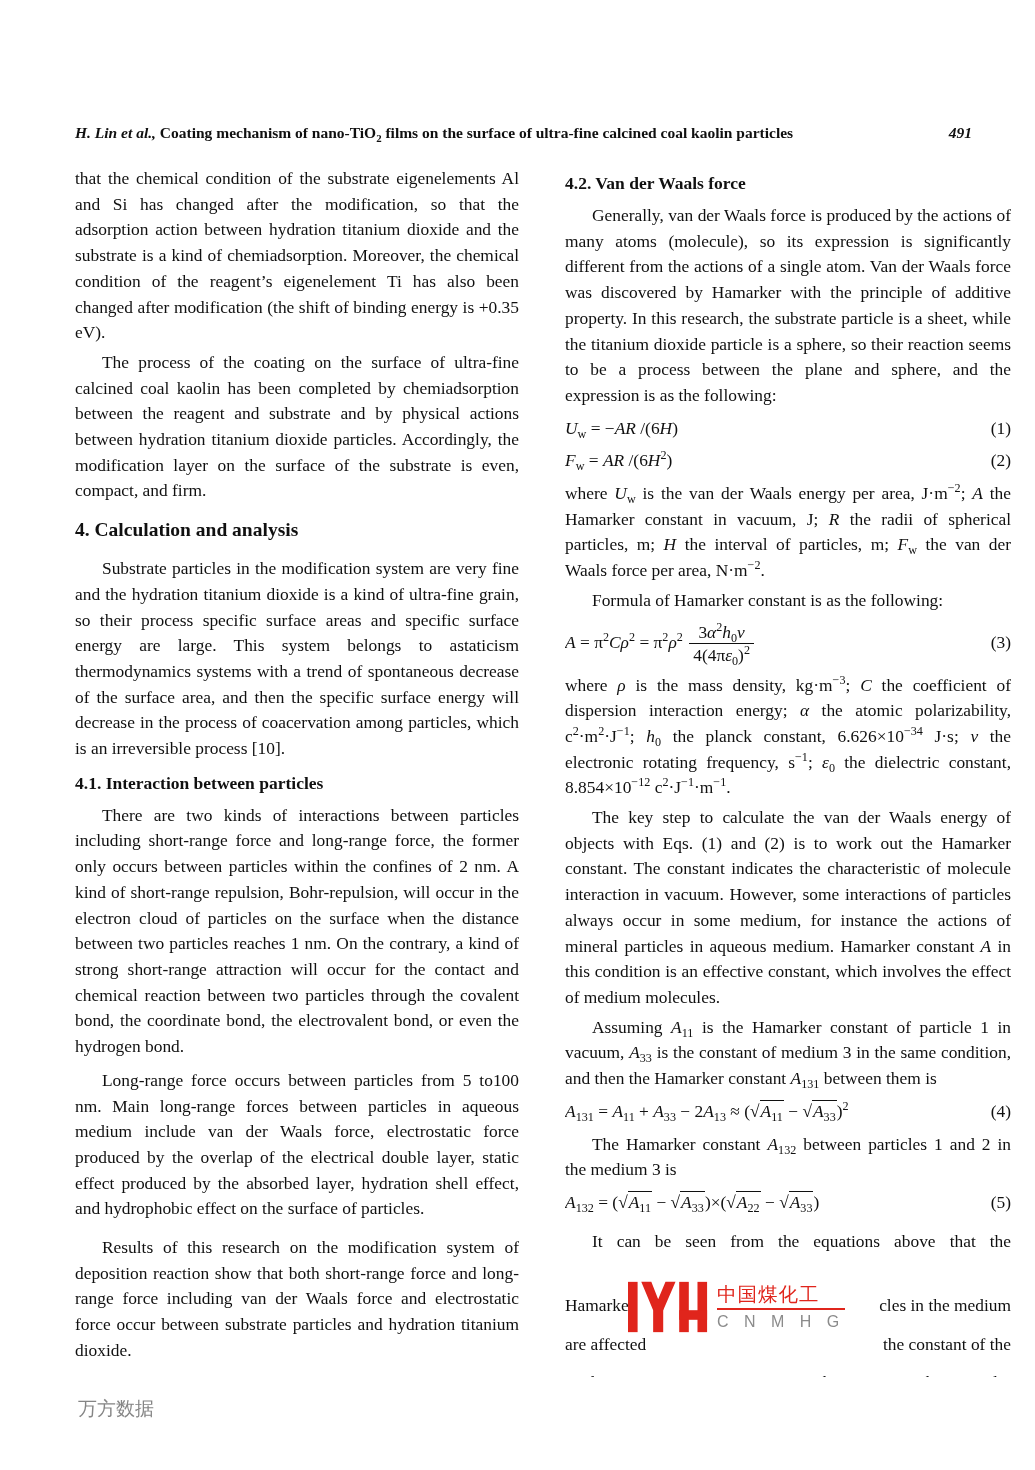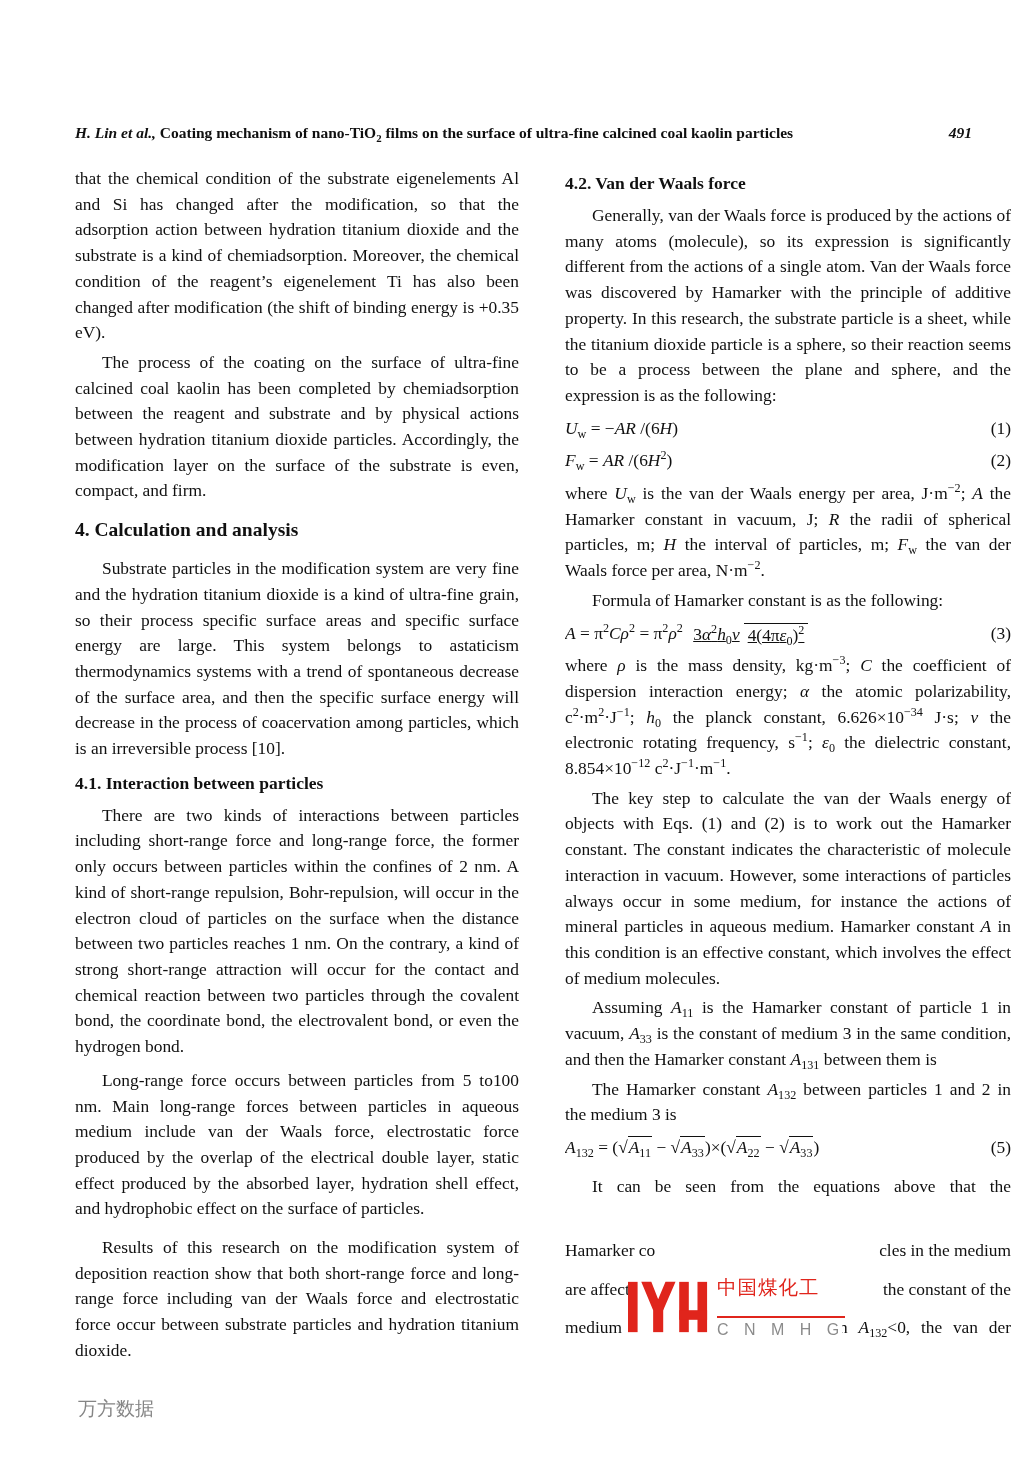--- a/index.html
+++ b/index.html
@@ -33,21 +33,21 @@
   .mt13 { margin-top:13px; }
 
   h2 { font-size:19.5px; font-weight:bold; line-height:27px; margin:12px 0 13px; text-align:left; }
   h3 { font-size:17.5px; font-weight:bold; line-height:25px; margin:9px 0 7px; text-align:left; }
 
   
   .eq { display:flex; align-items:center; margin:7px 0;justify-content:space-between; }
   .eq-body { flex:1; text-align:left; }
   .eq-num  { margin-left:8px; }
   sub, sup { font-size:70%; line-height:0; }
-  .frac { display:inline-flex; flex-direction:row; text-align:center; vertical-align:middle; margin:0 2px; line-height:22px;text-decoration:underline; }
+  .frac { display:inline-flex; flex-direction:column; text-align:center; vertical-align:middle; margin:0 2px; line-height:22px; }
   .frac .num { padding:0 4px; }
   .frac .den { border-top:1.6px solid #101010; padding:0 4px; }
   .sqrt { white-space:nowrap; }
   .sqrt .rad { border-top:1.6px solid #101010; padding:0 1px; }
 
   
   .lastp { margin-top:5px; text-indent:0; }
   .pline { display:block;margin-top:13px; }
   .pline.indent { text-indent:27px; }
   .pline.full:after { content:""; display:inline-block; width:100%; }
@@ -55,22 +55,22 @@
 
   
   .watermark {
     position:absolute; left:628px; top:1276px; width:214px; height:62px;
     background:#ffffff; display:flex; align-items:center; gap:9px;
   }
   .wm-logo { width:80px; height:54px; flex:0 0 auto; }
   .wm-text { display:flex; flex-direction:column; }
   .wm-cn {
     color:#e0251c; font-size:19.5px; line-height:22px; letter-spacing:1px;
-    font-family:Liberation Sans, sans-serif;
-    border-bottom:2.5px solid #e0251c; padding-bottom:18px; white-space:nowrap;
+    font-family:Liberation Serif, serif;
+    border-bottom:2.5px solid #e0251c; padding-bottom:2px; white-space:nowrap;
   }
   .wm-latin {
     color:#8b8b8b; font-size:16px; line-height:19px; letter-spacing:5.5px;
     font-family:"Liberation Sans", sans-serif; margin-top:2px; white-space:nowrap;
   }
 
   
   .footer-mark {
     position:absolute; left:78px; top:1396px;
     font-size:19px; color:#858585; font-family:"DejaVu Sans", sans-serif;
@@ -113,20 +113,24 @@
     <div class="eq">
       <span class="eq-body"><i>A</i> = π<sup>2</sup><i>Cρ</i><sup>2</sup> = π<sup>2</sup><i>ρ</i><sup>2</sup> <span class="frac">
             <span class="num">3<i>α</i><sup>2</sup><i>h</i><sub>0</sub><i>ν</i></span>
             <span class="den">4(4π<i>ε</i><sub>0</sub>)<sup>2</sup></span>
           </span></span>
       <span class="eq-num">(3)</span>
     </div>
     <p class="noindent">where <i>ρ</i> is the mass density, kg·m<sup>−3</sup>; <i>C</i> the coefficient of dispersion interaction energy; <i>α</i> the atomic polarizability, c<sup>2</sup>·m<sup>2</sup>·J<sup>−1</sup>; <i>h</i><sub>0</sub> the planck constant, 6.626×10<sup>−34</sup> J·s; <i>ν</i> the electronic rotating frequency, s<sup>−1</sup>; <i>ε</i><sub>0</sub> the dielectric constant, 8.854×10<sup>−12</sup> c<sup>2</sup>·J<sup>−1</sup>·m<sup>−1</sup>.</p>
     <p>The key step to calculate the van der Waals energy of objects with Eqs. (1) and (2) is to work out the Hamarker constant. The constant indicates the characteristic of molecule interaction in vacuum. However, some interactions of particles always occur in some medium, for instance the actions of mineral particles in aqueous medium. Hamarker constant <i>A</i> in this condition is an effective constant, which involves the effect of medium molecules.</p>
     <p>Assuming <i>A</i><sub>11</sub> is the Hamarker constant of particle 1 in vacuum, <i>A</i><sub>33</sub> is the constant of medium 3 in the same condition, and then the Hamarker constant <i>A</i><sub>131</sub> between them is</p>
+    <div class="eq">
+      <span class="eq-body"><i>A</i><sub>131</sub> = <i>A</i><sub>11</sub> + <i>A</i><sub>33</sub> − 2<i>A</i><sub>13</sub> ≈ (<span class="sqrt">√<span class="rad"><i>A</i><sub>11</sub></span></span> − <span class="sqrt">√<span class="rad"><i>A</i><sub>33</sub></span></span>)<sup>2</sup></span>
+      <span class="eq-num">(4)</span>
+    </div>
     <p>The Hamarker constant <i>A</i><sub>132</sub> between particles 1 and 2 in the medium 3 is</p>
     <div class="eq">
       <span class="eq-body"><i>A</i><sub>132</sub> = (<span class="sqrt">√<span class="rad"><i>A</i><sub>11</sub></span></span> − <span class="sqrt">√<span class="rad"><i>A</i><sub>33</sub></span></span>)×(<span class="sqrt">√<span class="rad"><i>A</i><sub>22</sub></span></span> − <span class="sqrt">√<span class="rad"><i>A</i><sub>33</sub></span></span>)</span>
       <span class="eq-num">(5)</span>
     </div>
     <p class="lastp">
       <span class="pline indent full">It can be seen from the equations above that the</span>
       <span class="pline split">
         <span>Hamarker co</span>
         <span>cles in the medium</span>

